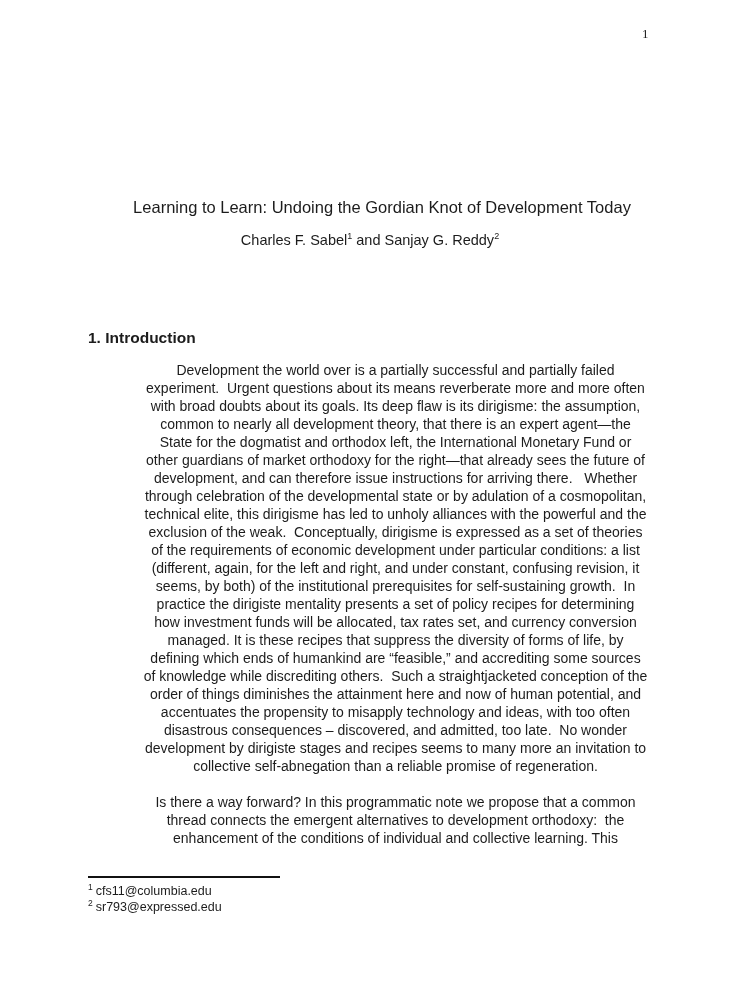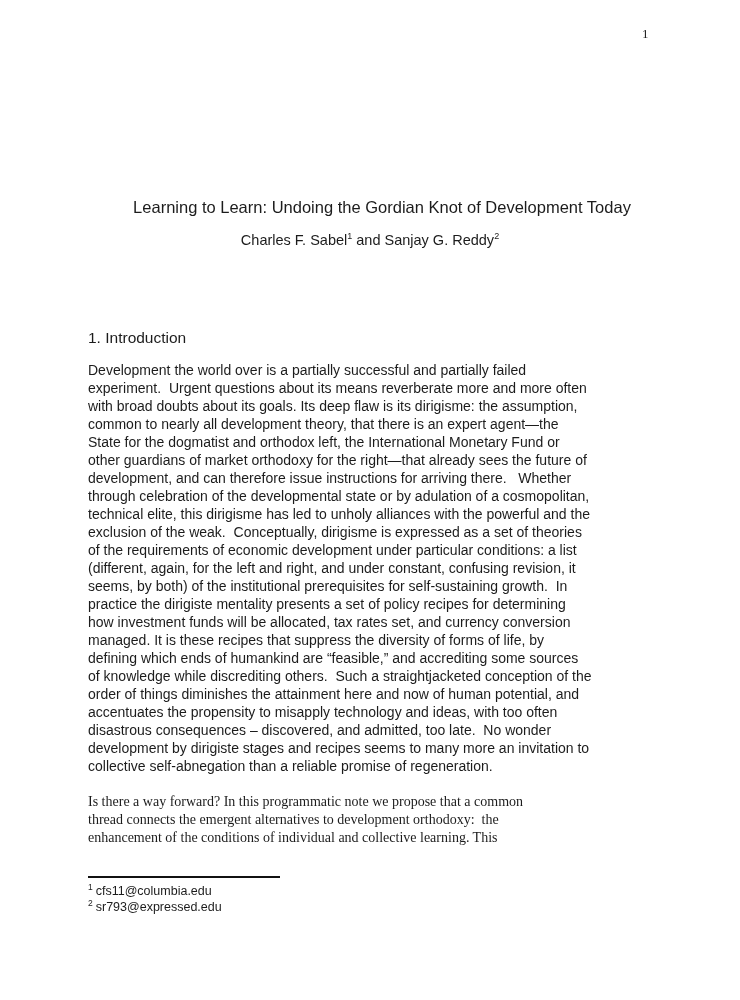--- a/index.html
+++ b/index.html
@@ -49,34 +49,35 @@
     font-size: 9px;
     vertical-align: super;
     line-height: 0;
   }
   .section-heading {
     position: absolute;
     top: 329px;
     left: 88px;
     margin: 0;
     font-size: 15.5px;
-    font-weight: 400;
+    font-weight: 700;
     color: #1c1c1c;
   }
   .para {
     position: absolute;
     left: 88px;
     width: 615px;
     font-size: 14px;
     line-height: 18px;
     white-space: pre-wrap;
     color: #1c1c1c;
+    text-align: center;
   }
   .para1 { top: 361px; }
-  .para2 { top: 793px; font-family: Liberation Serif, serif; }
+  .para2 { top: 793px; }
   .footnote-rule {
     position: absolute;
     top: 876px;
     left: 88px;
     width: 192px;
     height: 2px;
     background: #111111;
   }
   .footnotes {
     position: absolute;

